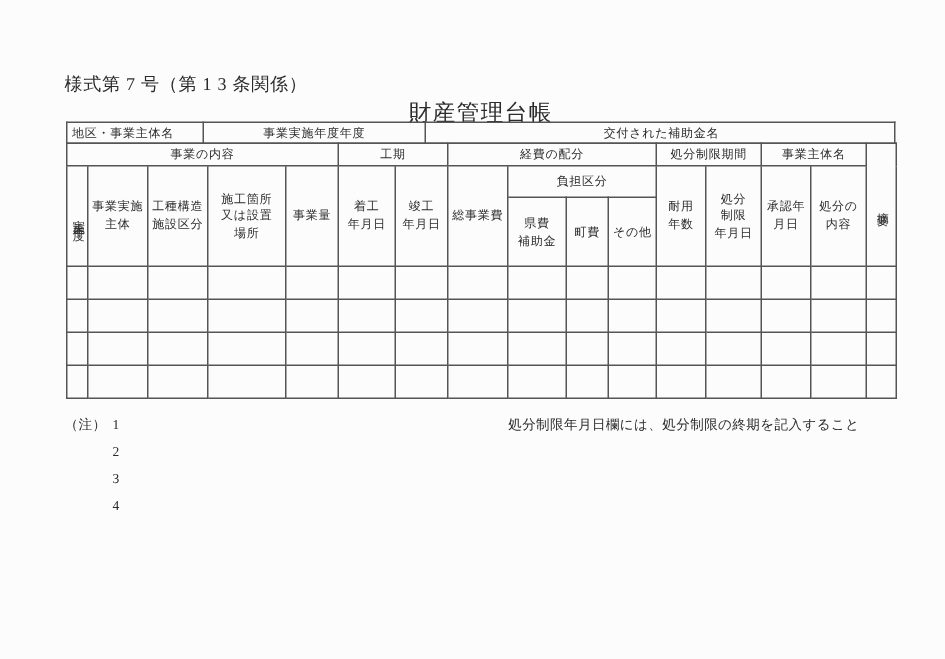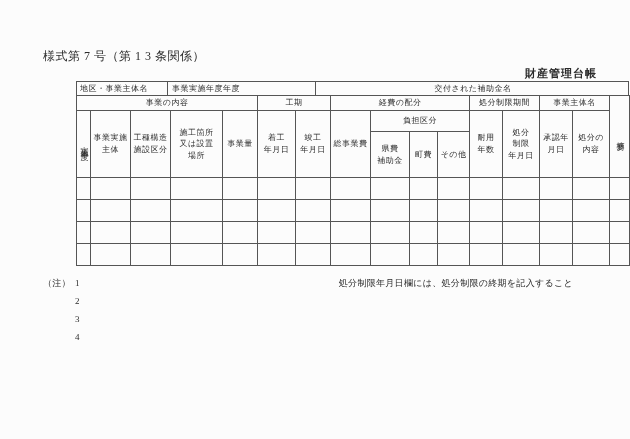--- a/index.html
+++ b/index.html
@@ -10,39 +10,39 @@
     font-family:"Liberation Serif","DejaVu Serif",serif;
     overflow:hidden;
   }
   .page{position:relative;width:630px;height:439px;}
   .form-number{
     position:absolute;left:43px;top:48px;
     font-size:12px;letter-spacing:0.5px;white-space:nowrap;
   }
   .doc-title{
     position:absolute;left:44px;top:66px;width:553px;
-    text-align:right;font-size:11px;letter-spacing:1px;font-weight:bold;
+    text-align:center;font-size:15px;letter-spacing:1px;
   }
   .ledger{position:absolute;left:44px;top:81px;width:553px;}
-  table{border-collapse:collapse;table-layout:fixed;width:553px;margin-left:32px;}
+  table{border-collapse:collapse;table-layout:fixed;width:553px;}
   td,th{
     border:1px solid #555;
     font-weight:normal;
     font-size:8px;line-height:1.45;
     text-align:center;vertical-align:middle;
     padding:0 1px;letter-spacing:0.5px;
     overflow:hidden;
   }
   .t-main{margin-top:-1px;}
   .ml{white-space:pre-line;}
   .vert{
     writing-mode:vertical-rl;text-orientation:upright;
     margin:0 auto;letter-spacing:2px;line-height:1;
   }
-  .split{display:flex;justify-content:flex-start;padding:0 3px;}
+  .split{display:flex;justify-content:center;padding:0 3px;}
   .row-info td{height:13px;}
   .row-a td{height:14px;}
   .row-b td{height:20px;}
   .row-c td{height:45px;}
   .row-body td{height:21px;}
   .t-info td:first-child{text-align:left;padding-left:3px;}
   .t-info td:last-child{text-align:center;padding-left:3px;}
   .notes{
     position:absolute;left:43px;top:274px;width:560px;
     font-size:9px;

